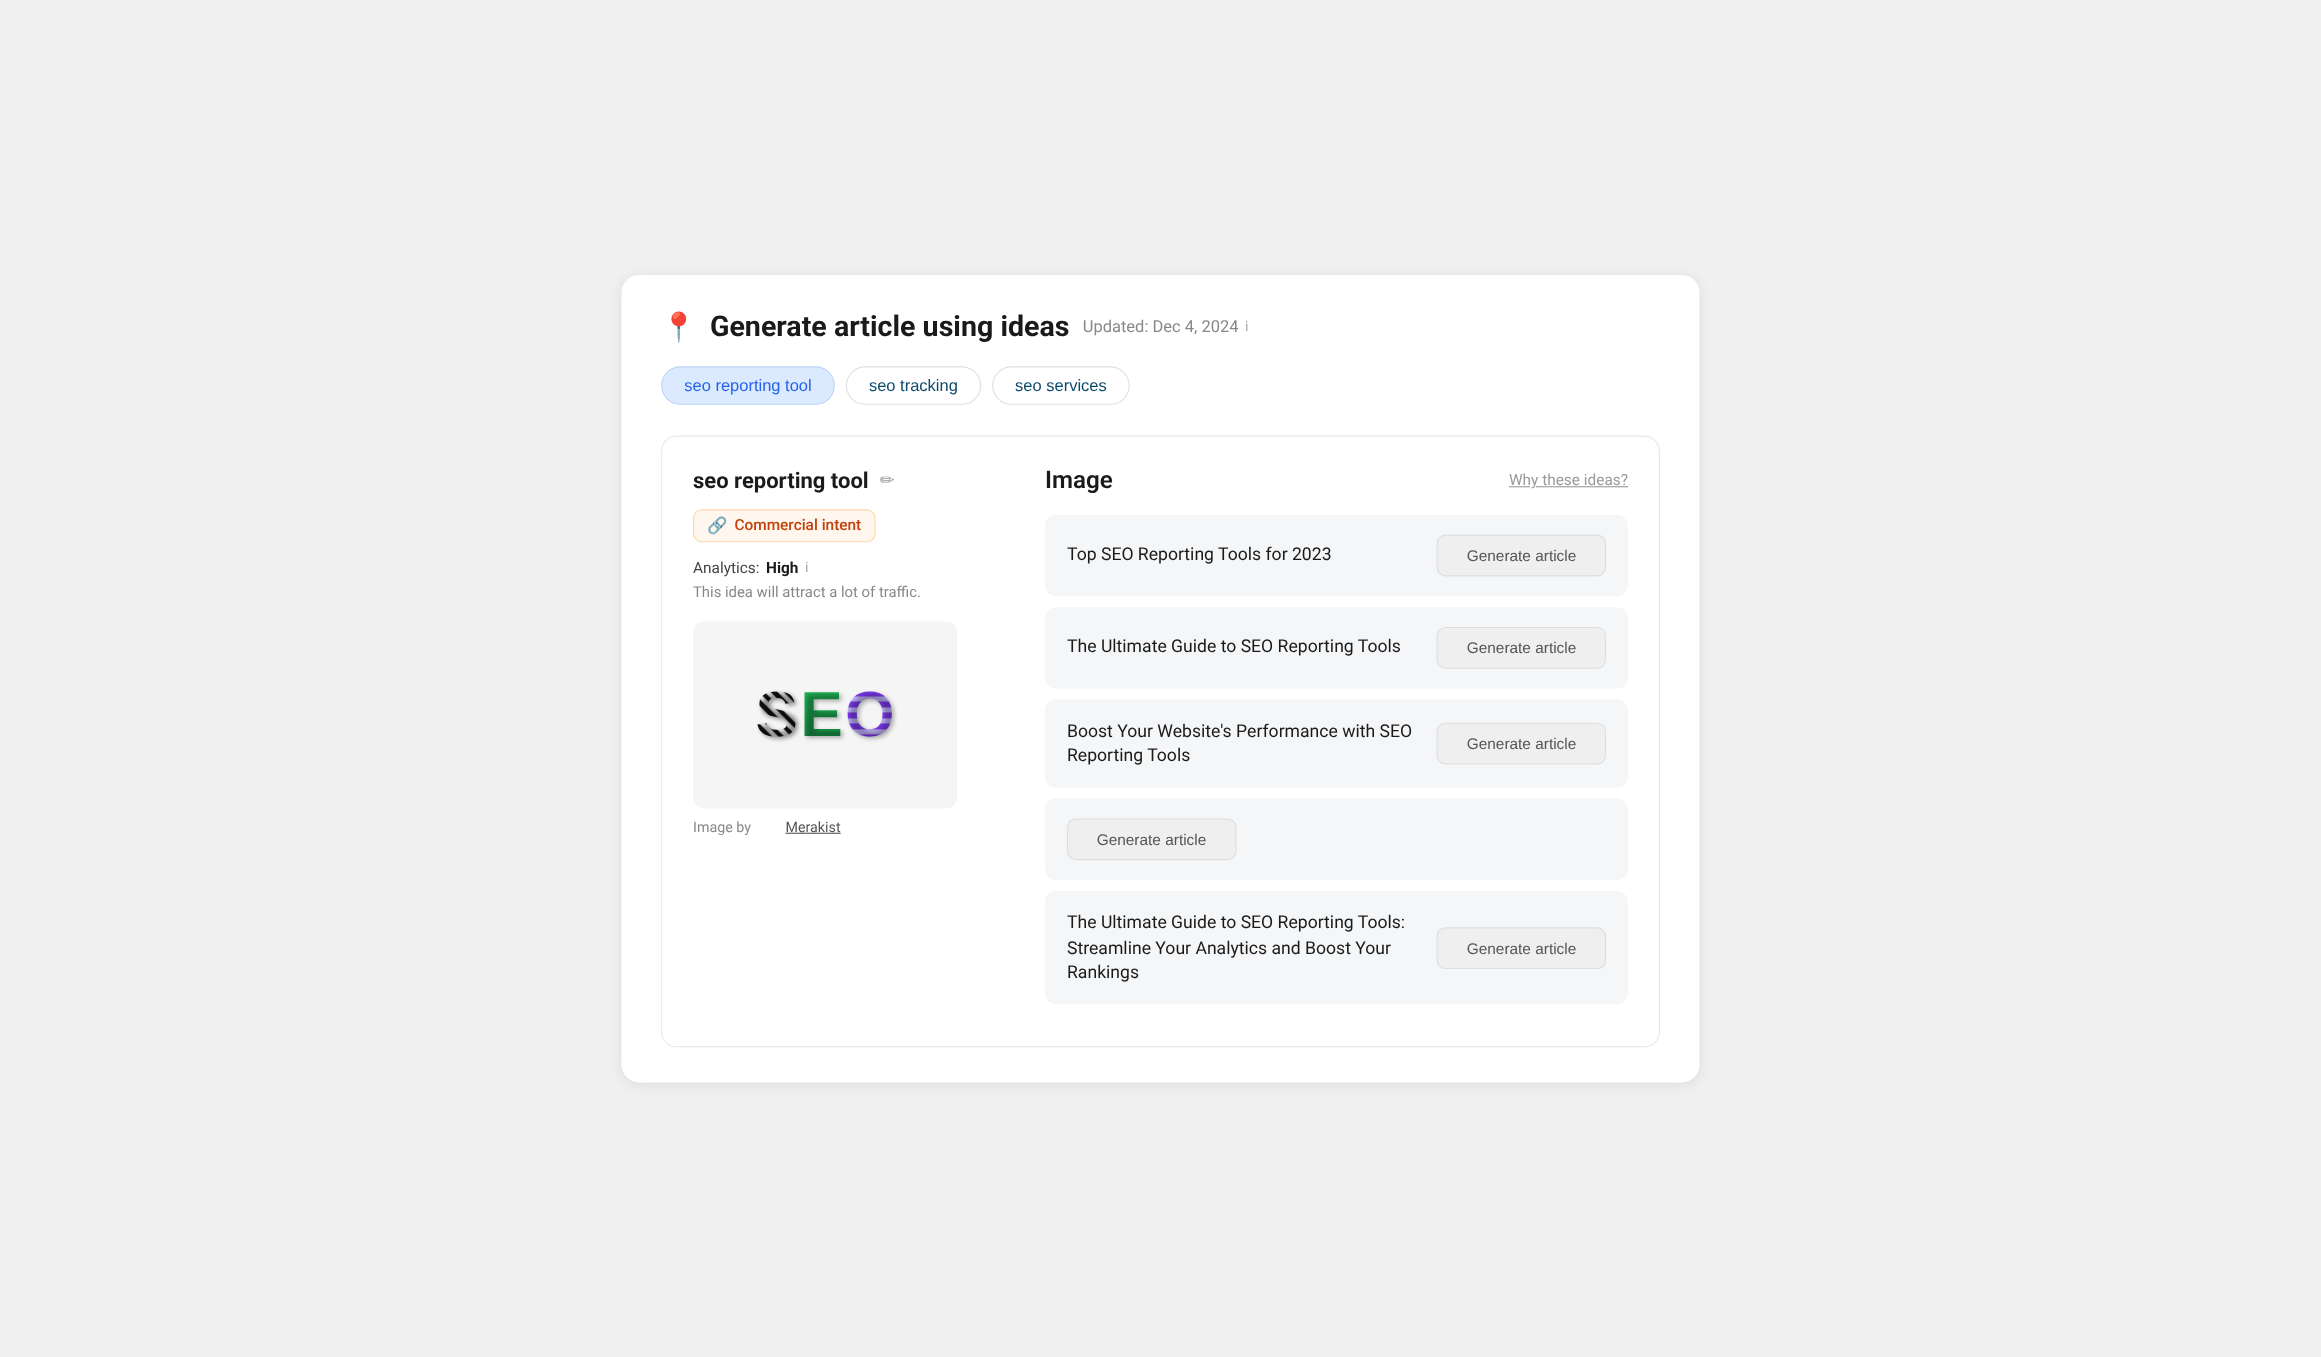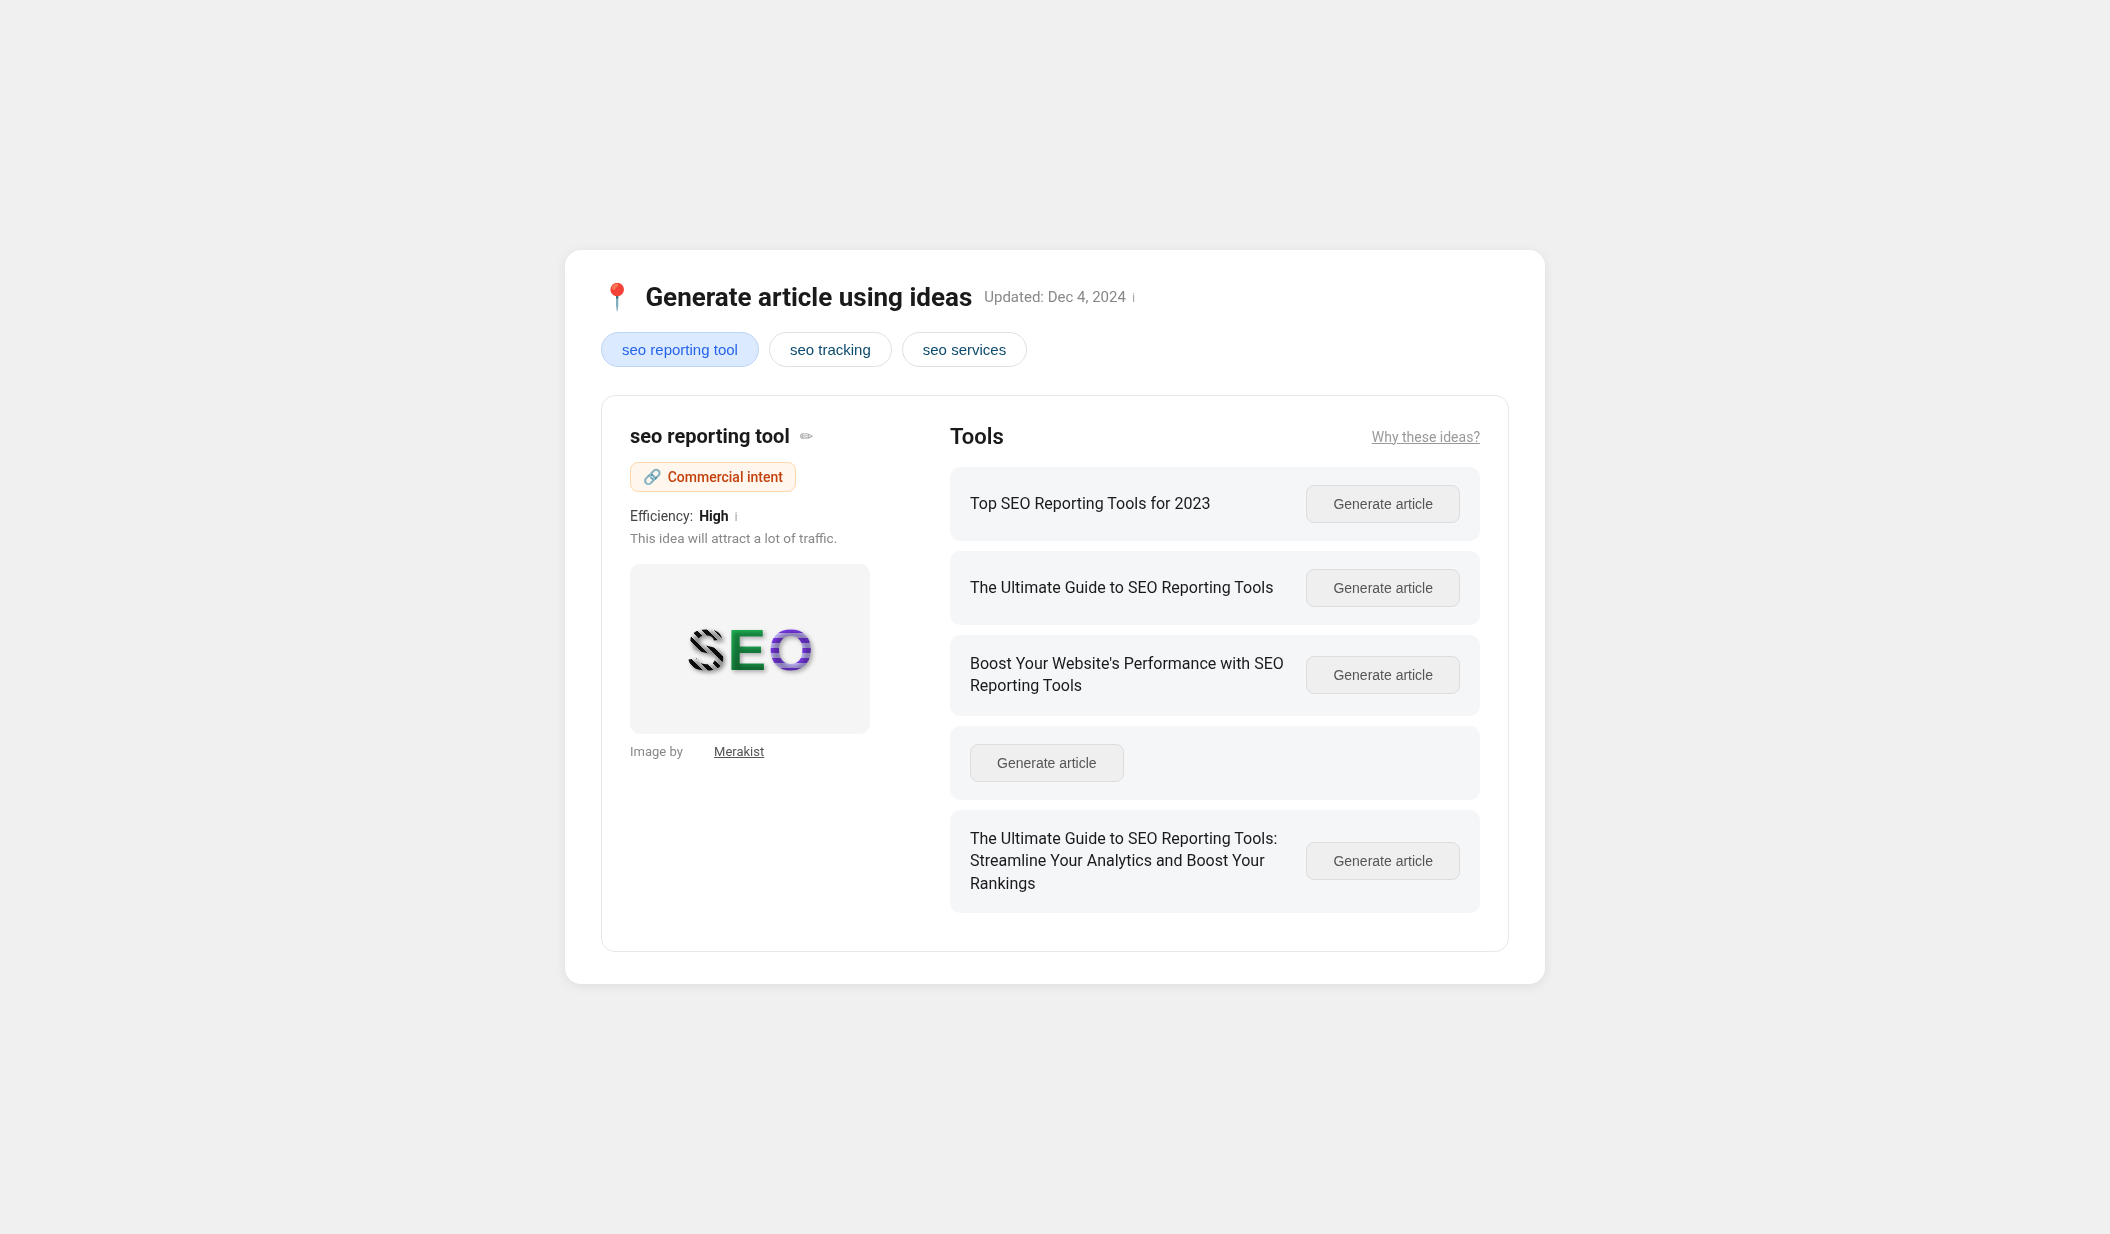--- a/index.html
+++ b/index.html
@@ -264,21 +264,21 @@
         <span class="keyword-title">seo reporting tool</span>
         <span class="edit-icon">✏</span>
       </div>
 
       <div class="intent-badge">
         <span class="intent-badge-icon">🔗</span>
         <span>Commercial intent</span>
       </div>
 
       <div class="efficiency-row">
-        <span>Efficiency:</span>
+        <span>Analytics:</span>
         <span class="efficiency-value">High</span>
         <span class="info-icon">i</span>
       </div>
       <div class="efficiency-desc">This idea will attract a lot of traffic.</div>
 
       <div class="seo-image-wrapper">
         <div class="seo-image-styled">
           <span style="font-size:58px;font-weight:900;font-family:'Impact',sans-serif;color:#1a1a1a;text-shadow:2px 2px 4px rgba(0,0,0,0.4);background:repeating-linear-gradient(45deg,#111,#111 4px,#eee 4px,#eee 8px);-webkit-background-clip:text;-webkit-text-fill-color:transparent;background-clip:text;">S</span>
           <span style="font-size:58px;font-weight:900;font-family:'Impact',sans-serif;color:#16a34a;text-shadow:2px 2px 4px rgba(0,0,0,0.3);background:linear-gradient(180deg,#22c55e 0%,#15803d 100%);-webkit-background-clip:text;-webkit-text-fill-color:transparent;background-clip:text;">E</span>
           <span style="font-size:58px;font-weight:900;font-family:'Impact',sans-serif;color:#7e22ce;text-shadow:2px 2px 4px rgba(0,0,0,0.3);background:repeating-linear-gradient(0deg,#7c3aed,#7c3aed 5px,#c4b5fd 5px,#c4b5fd 10px);-webkit-background-clip:text;-webkit-text-fill-color:transparent;background-clip:text;">O</span>
@@ -286,21 +286,21 @@
       </div>
 
       <div class="image-credit">
         <span>Image by</span>
         <a href="#">Merakist</a>
       </div>
     </div>
 
     <div class="right-panel">
       <div class="ideas-header">
-        <span class="ideas-title">Tools</span>
+        <span class="ideas-title">Image</span>
         <span class="why-link">Why these ideas?</span>
       </div>
 
       <div id="ideas-list">
 
       <div class="idea-row">
             <span class="idea-text">Top SEO Reporting Tools for 2023</span>
             <button class="generate-btn">Generate article</button>
           </div>
           <div class="idea-row">

